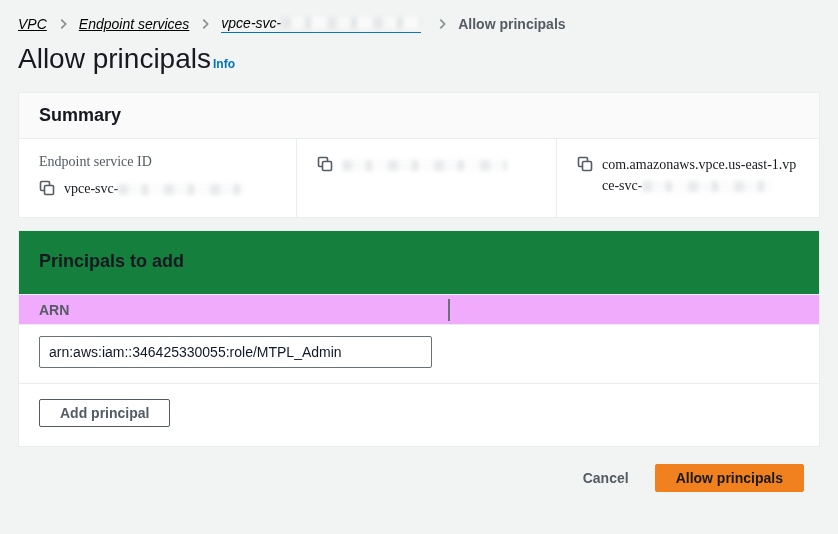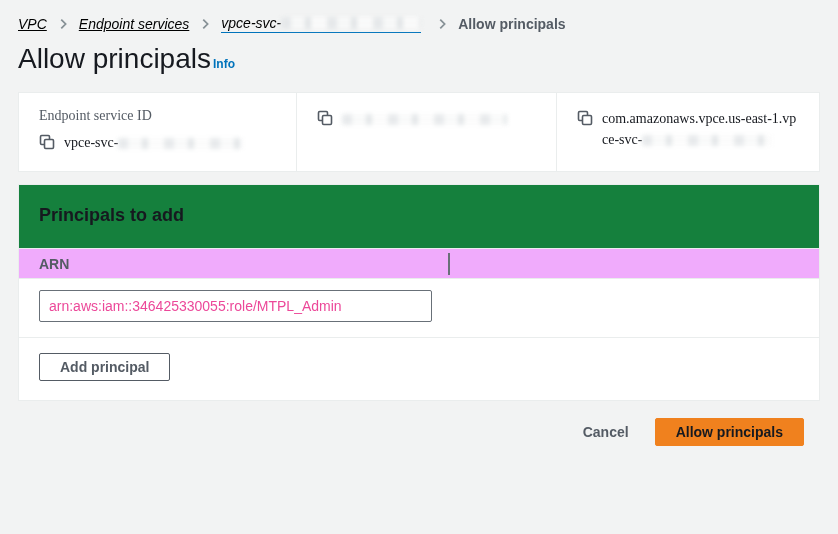--- a/index.html
+++ b/index.html
@@ -59,21 +59,21 @@
     background: #f0abfc; border-top: 1px solid #eaeded; border-bottom: 1px solid #eaeded;
     padding: 6px 20px; height: 31px;
   }
   .th-arn { font-size: 14px; font-weight: 700; color: #545b64; width: 409px; }
   .col-resizer { width: 2px; height: 22px; background: #687078; cursor: col-resize; }
   .input-row { padding: 11px 20px 15px 20px; }
   .arn-input {
     width: 393px; height: 32px;
     border: 1px solid #687078; border-radius: 2px;
     padding: 4px 9px; font-size: 14px; font-family: "Liberation Sans", sans-serif;
-    color: #ec4899; background: #fff;
+    color: #0f172a; background: #fff;
   }
   .row-divider { border-top: 1px solid #eaeded; }
   .button-row { padding: 15px 20px 19px 20px; }
   .btn-secondary {
     background: #ffffff; border: 1px solid #545b64; border-radius: 2px;
     color: #545b64; font-weight: 700; font-size: 14px; font-family: "Liberation Sans", sans-serif;
     padding: 5px 20px; height: 28px; cursor: pointer;
   }
 
   
@@ -119,20 +119,23 @@
       <svg width="14" height="14" viewBox="0 0 16 16">
           <path d="M6 3 L11 8 L6 13" fill="none" stroke="#879196" stroke-width="2"></path>
         </svg>
     </span>
     <span class="crumb-current">Allow principals</span>
   </nav>
 
   <h1 class="page-title"><span>Allow principals</span><span class="info-link">Info</span></h1>
 
   <section class="card">
+    <div class="card-header">
+      <h2>Summary</h2>
+    </div>
     <div class="summary-grid">
 
       <div class="summary-col col-1">
         <div class="field-label">Endpoint service ID</div>
         <div class="field-value">
           <button class="copy-btn">
             <svg width="16" height="16" viewBox="0 0 16 16">
                 <rect x="1.5" y="1.5" width="9" height="9" rx="1.2" fill="none" stroke="#545b64" stroke-width="1.6"></rect>
                 <rect x="5.5" y="5.5" width="9" height="9" rx="1.2" fill="#ffffff" stroke="#545b64" stroke-width="1.6"></rect>
               </svg>

